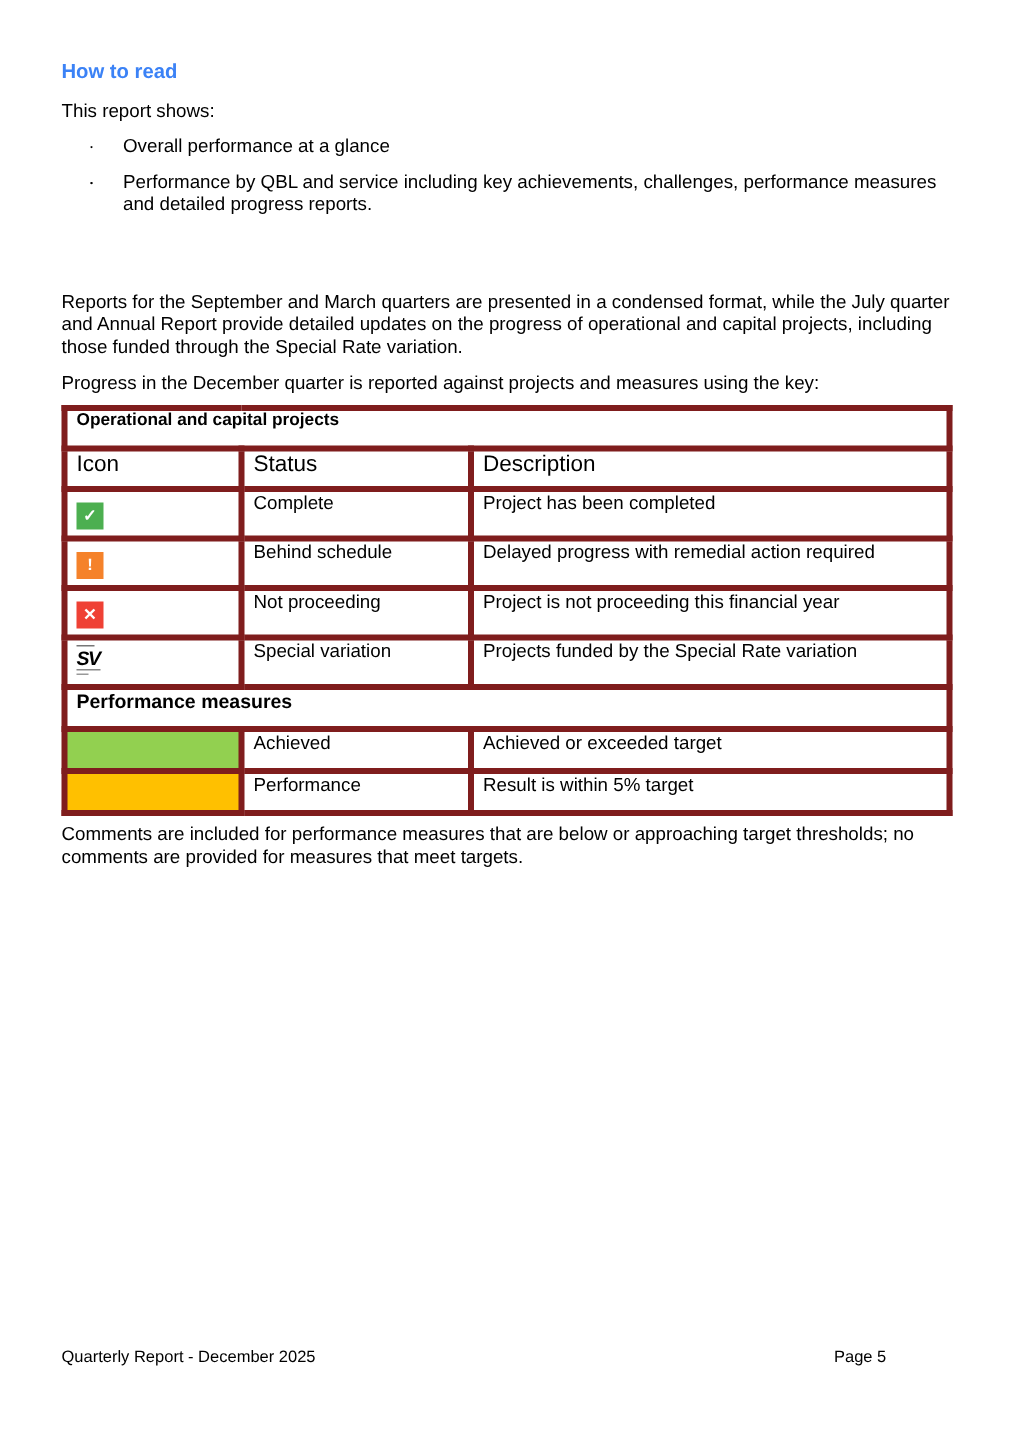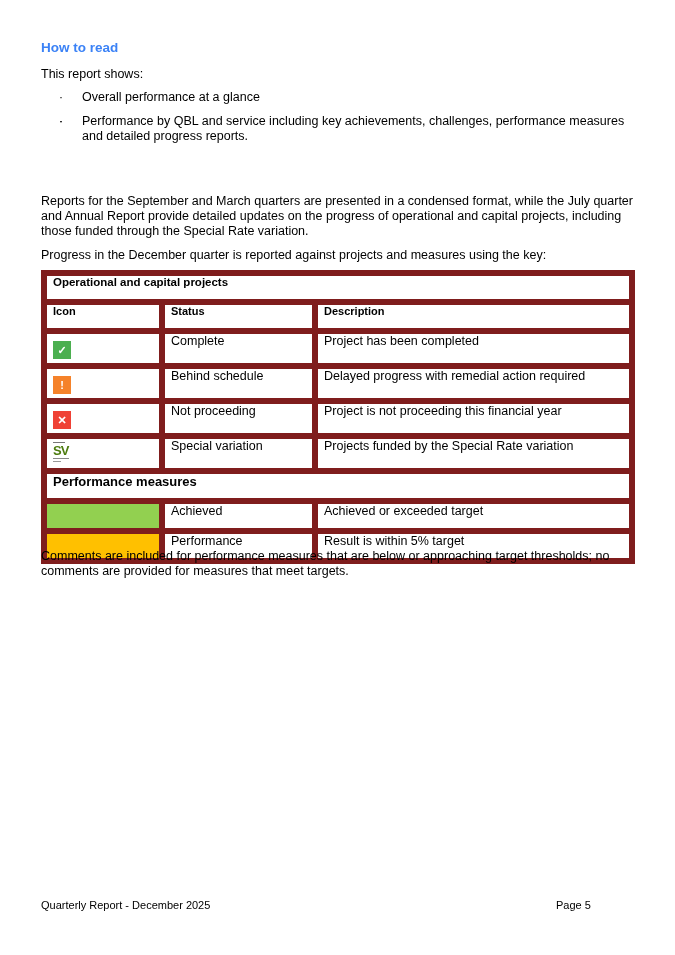--- a/index.html
+++ b/index.html
@@ -16,36 +16,36 @@
   .intro { top: 67px; }
   ul.bullets { position: absolute; top: 90px; left: 0; margin: 0; padding: 0; list-style: none; width: 594px; }
   ul.bullets li { position: relative; padding-left: 41px; font-size: 12.5px; line-height: 15px; margin-bottom: 9px; }
   ul.bullets li .dot { position: absolute; left: 18px; top: 0; font-size: 12px; }
   .reports { top: 194px; width: 594px; }
   .progress { top: 248px; }
   table.key {
     position: absolute; top: 270px; left: 0; width: 594px;
     border-collapse: collapse; font-size: 12.5px;
   }
-  table.key td { border: 6px solid #7f1d1d; padding: 0 6px; vertical-align: top; }
+  table.key td { border: 4px solid #7f1d1d; padding: 0 6px; vertical-align: top; }
   .sec-head td { font-weight: bold; font-size: 11.5px; height: 23px; vertical-align: middle; }
-  .col-head td { font-weight: bold; font-size: 11px; height: 23px; vertical-align: middle; }
+  .col-head td { font-weight: normal; font-size: 15px; height: 23px; vertical-align: middle; }
   .proj-row td { height: 29px; padding-top: 1px; }
   .proj-row td.icon-cell { vertical-align: middle; }
   .pm-head td { font-weight: bold; font-size: 13px; height: 24px; vertical-align: middle; }
   .pm-row td { height: 24px; padding-top: 1px; margin-top: 23px; }
   .pm-row td.swatch { padding: 0; }
   .ico {
     display: inline-block; width: 18px; height: 18px; color: #fff;
     text-align: center; line-height: 18px; font-size: 11px; font-weight: bold;
     margin-top: 3px;
   }
   .sv { display: inline-block; width: 22px; height: 22px; position: relative; margin-top: 1px; }
   .sv .top { position: absolute; top: 0; left: 0; width: 12px; height: 1px; background: #777; }
-  .sv .letters { position: absolute; top: 1px; left: 0; font-size: 13px; font-weight: bold; letter-spacing: -1px; color: #4d7c0f; }
+  .sv .letters { position: absolute; top: 1px; left: 0; font-size: 13px; font-weight: bold; font-style: italic; letter-spacing: -1px; color: #000000; }
   .sv .sub1 { position: absolute; top: 16px; left: 0; width: 16px; height: 1px; background: #888; }
   .sv .sub2 { position: absolute; top: 19px; left: 0; width: 8px; height: 1px; background: #999; }
   .comments { top: 549px; width: 594px; }
   .footer { position: absolute; top: 899px; font-size: 11px; }
   .footer.left { left: 41px; text-align: right; }
   .footer.right { left: 556px; }
 </style>
 </head>
 <body>
 

